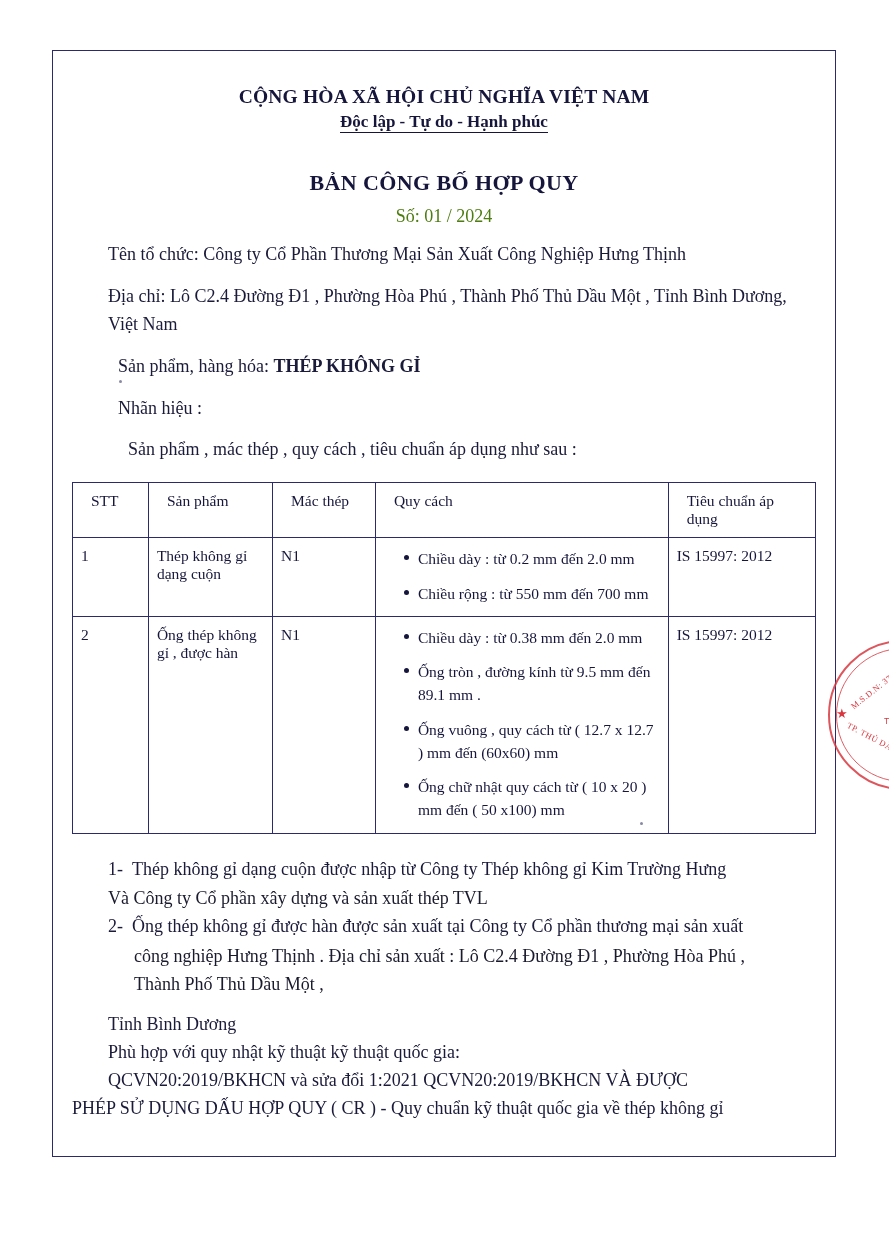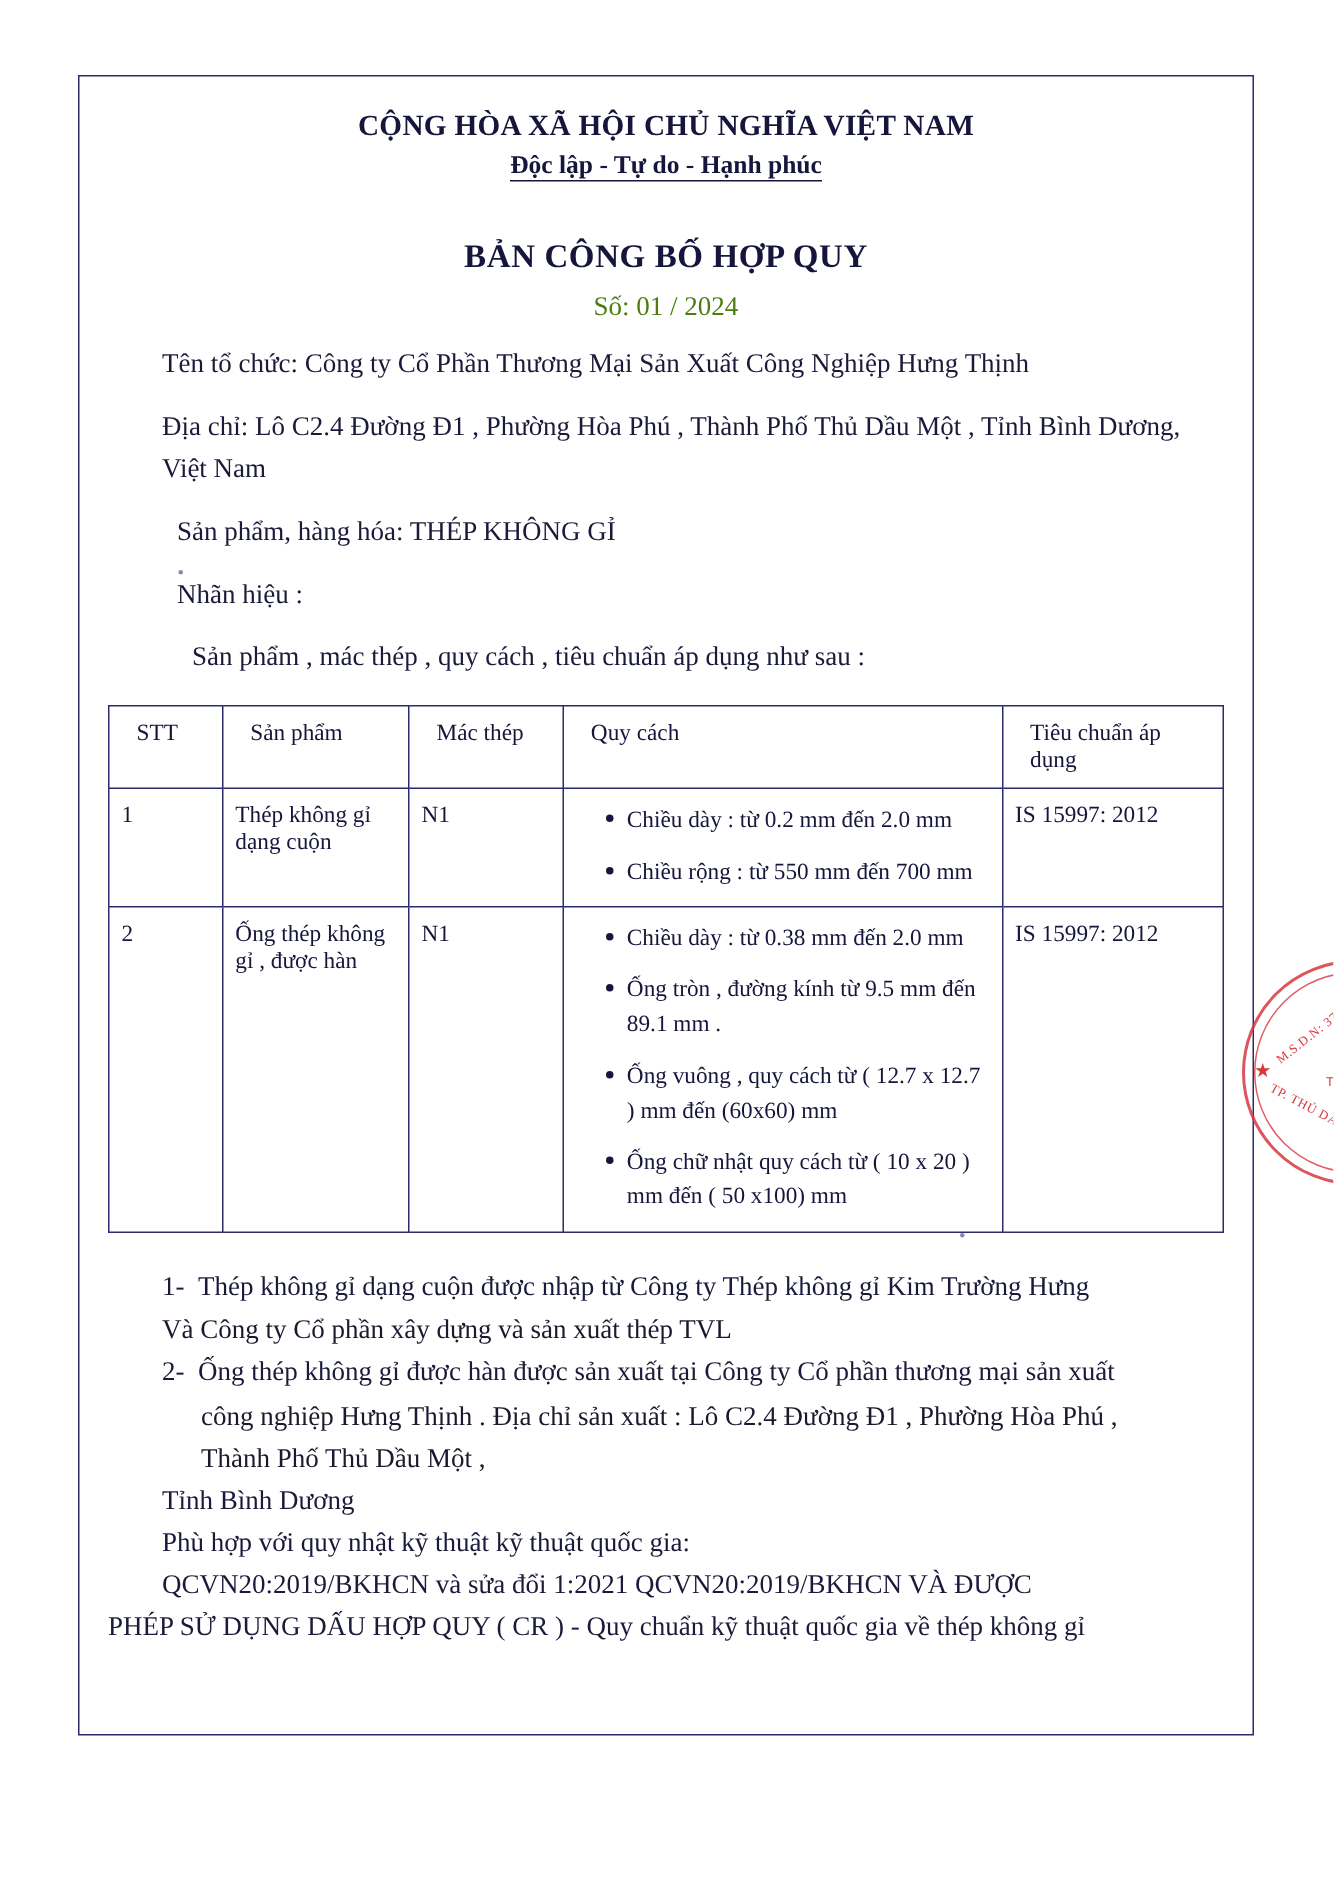--- a/index.html
+++ b/index.html
@@ -23,21 +23,21 @@
     top: 50px;
     width: 784px;
     height: 1107px;
     border: 1px solid #2b2b6b;
     box-sizing: border-box;
   }
 
   .content {
     position: absolute;
     left: 72px;
-    top: 62px;
+    top: 74px;
     width: 744px;
     box-sizing: border-box;
   }
 
   .center { text-align: center; }
 
   .national-title {
     font-size: 19.5px;
     font-weight: bold;
     letter-spacing: 0.2px;
@@ -70,21 +70,21 @@
 
   .para {
     font-size: 18px;
     line-height: 1.55;
     margin-top: 14px;
     color: #1a1a3a;
   }
   .para.indent { padding-left: 36px; }
   .para.indent2 { padding-left: 46px; }
   .para.indent3 { padding-left: 56px; }
-  .para b { font-weight: normal; }
+  .para b { font-weight: bold; }
 
   
   table.spec {
     width: 744px;
     border-collapse: collapse;
     margin-top: 18px;
     font-size: 15.5px;
     color: #16163c;
   }
   table.spec th, table.spec td {
@@ -138,20 +138,21 @@
     padding-left: 36px;
     margin-bottom: 2px;
     color: #1a1a3a;
   }
   .note-num { width: 24px; flex: 0 0 24px; }
   .note-text { flex: 1; }
   .note-cont { padding-left: 36px; font-size: 18px; line-height: 1.55; }
   .note-cont.deep { padding-left: 62px; }
 
   .closing {
+    margin-top: 12px;
     font-size: 18px;
     line-height: 1.55;
     padding-left: 36px;
     color: #1a1a3a;
   }
   .closing .just {
     text-align: justify;
     text-align-last: left;
   }
   .closing-wide {

